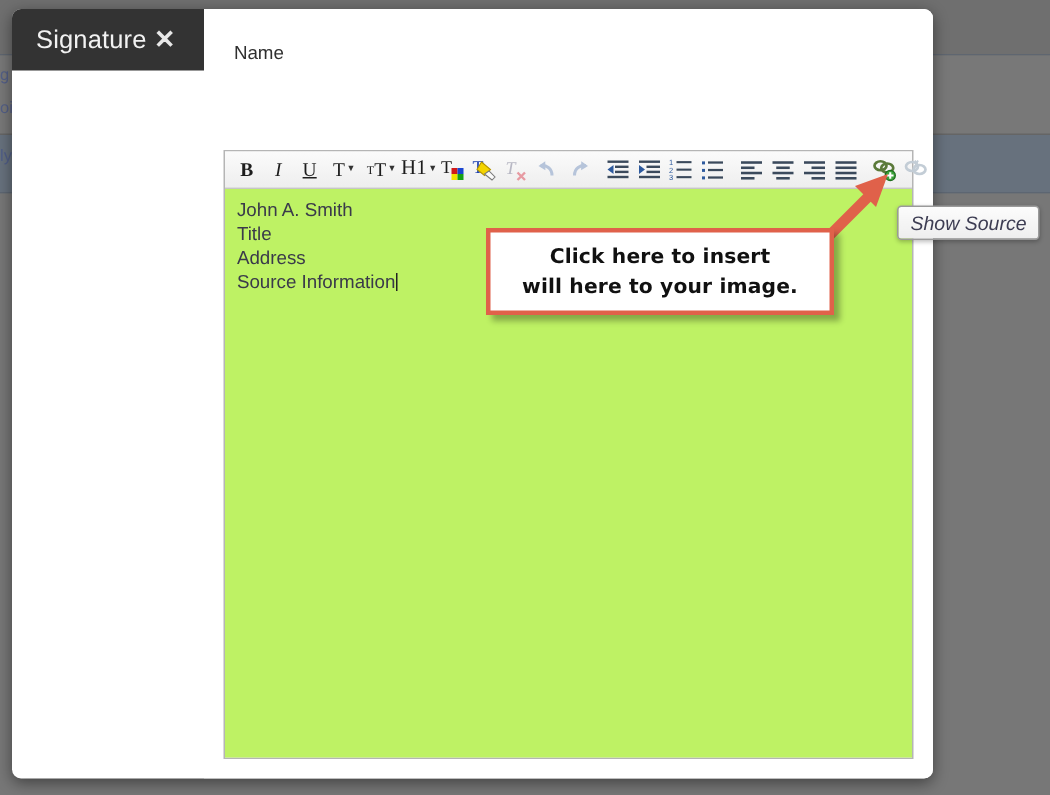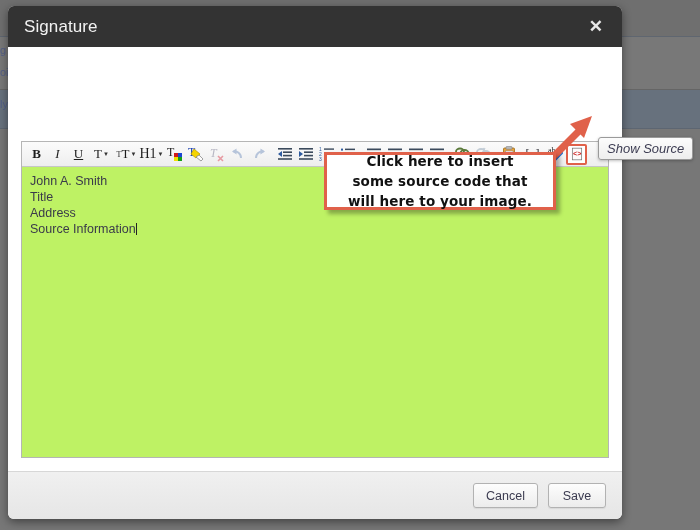--- a/index.html
+++ b/index.html
@@ -45,21 +45,21 @@
     position: absolute;
     left: 8px;
     top: 6px;
     width: 614px;
     height: 513px;
     background: #ffffff;
     border-radius: 6px;
     box-shadow: 0 3px 10px rgba(0,0,0,.45);
     overflow: hidden;
     display: flex;
-    flex-direction: column;
+    flex-direction: row;
   }
 
   #dialog-header {
     height: 41px;
     min-height: 41px;
     background: #333333;
     display: flex;
     align-items: center;
     justify-content: space-between;
     padding: 0 14px 0 16px;
@@ -288,20 +288,21 @@
 <div id="dialog">
 
   <div id="dialog-header">
     <div id="dialog-title">Signature</div>
     <div id="close-btn">✕</div>
   </div>
 
   <div id="dialog-body">
 
     <div id="name-row">
+      <div id="name-label">Name</div>
     </div>
 
     <div id="editor">
 
       <div id="toolbar">
 
         <div class="tb-btn">
           <span style="font-family:'Liberation Serif',serif;font-weight:bold;font-size:13px;color:#1d1d1d;">B</span>
         </div>
         <div class="tb-btn">
@@ -494,31 +495,26 @@
       <div id="editor-area">
         <div class="line">John A. Smith</div>
         <div class="line">Title</div>
         <div class="line">Address</div>
         <div class="line"><span>Source Information</span><span id="caret"></span></div>
       </div>
 
     </div>
   </div>
 
-  <div id="dialog-footer">
-    <button class="footer-btn">Cancel</button>
-    <button class="footer-btn">Save</button>
-  </div>
 
 </div>
 
 <div id="tooltip">Show Source</div>
 
 <svg id="arrow-svg" viewBox="0 0 90 70">
   <path d="M20 62 L62 20" stroke="#e0614a" stroke-width="7" fill="none" stroke-linecap="butt"></path>
   <path d="M72 8 L50 16 L64 30 Z" fill="#e0614a"></path>
 </svg>
 
 <div id="callout">
   <div class="cl-line">Click here to insert</div>
-  <div class="cl-line">some source code that</div>
   <div class="cl-line">will here to your image.</div>
 </div>
 
 </body></html>

